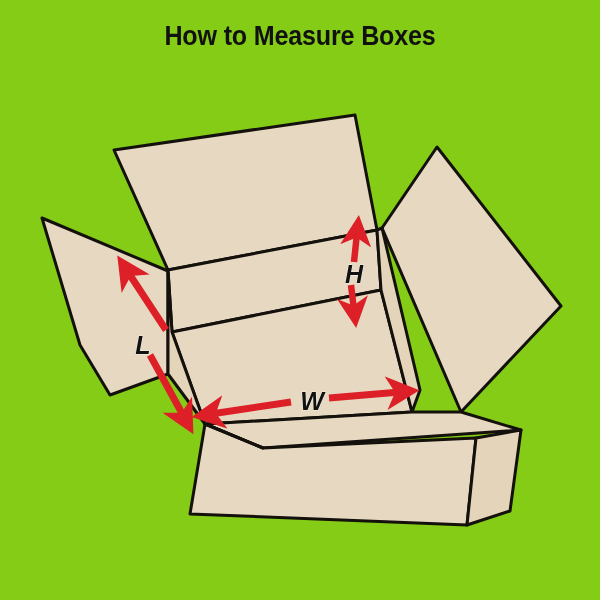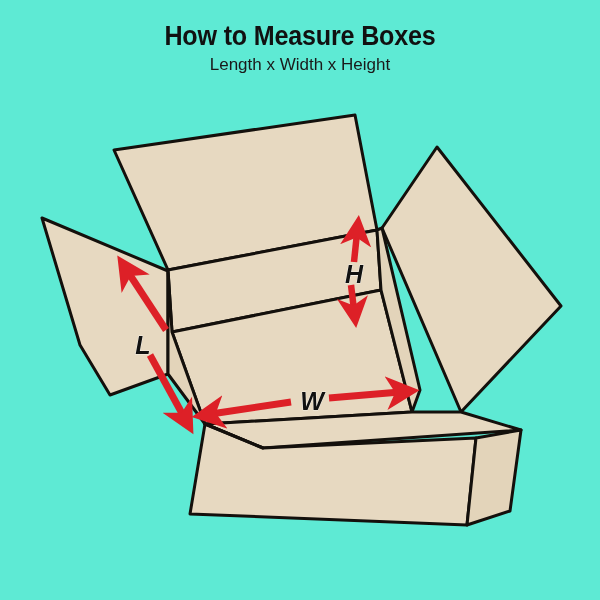--- a/index.html
+++ b/index.html
@@ -11,21 +11,21 @@
   body {
     width: 600px;
     height: 600px;
     overflow: hidden;
     font-family: "Liberation Sans", sans-serif;
   }
   #page {
     position: relative;
     width: 600px;
     height: 600px;
-    background: #5eead4;
+    background: #84cc16;
   }
   .header {
     position: absolute;
     top: 0;
     left: 0;
     width: 600px;
     text-align: center;
     padding-top: 22px;
     box-sizing: border-box;
   }
@@ -64,21 +64,20 @@
     fill: #111111;
   }
 </style>
 </head>
 <body>
 
 <div id="page">
 
   <div class="header">
     <div class="title">How to Measure Boxes</div>
-    <div class="subtitle">Length x Width x Height</div>
   </div>
 
   <div class="illustration">
     <svg width="600" height="600" viewBox="0 0 600 600" xmlns="http://www.w3.org/2000/svg">
 
       <defs>
         <marker id="arrowhead-end" markerWidth="5.2" markerHeight="5.2" refX="2.0" refY="2.6" orient="auto" markerUnits="strokeWidth">
           <path d="M0,0.2 L4.8,2.6 L0,5.0 L1.3,2.6 Z" fill="#dd2027"></path>
         </marker>
       </defs>

